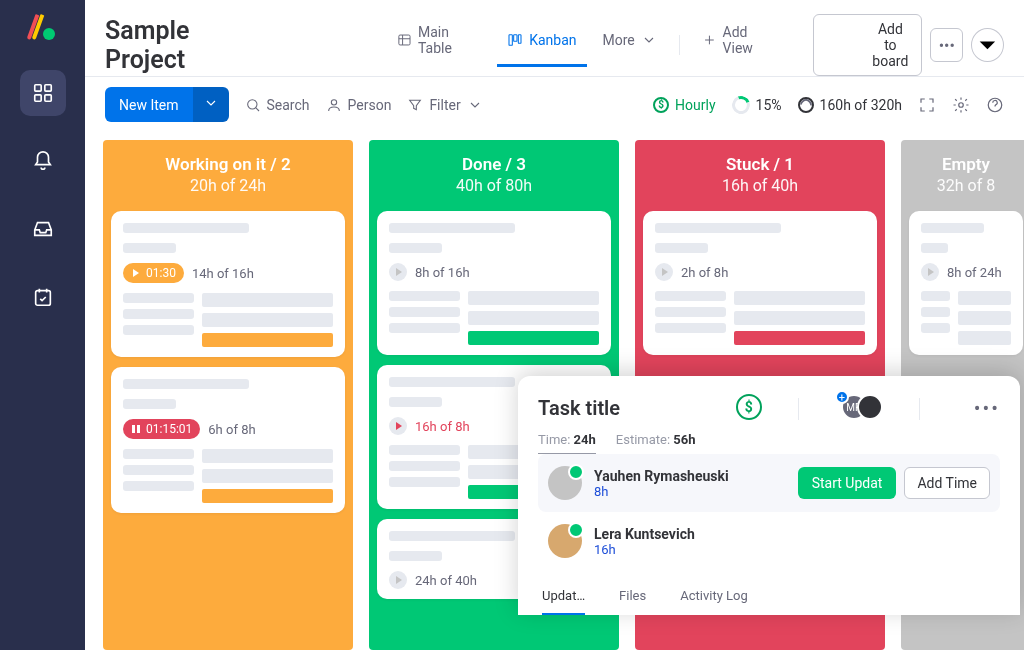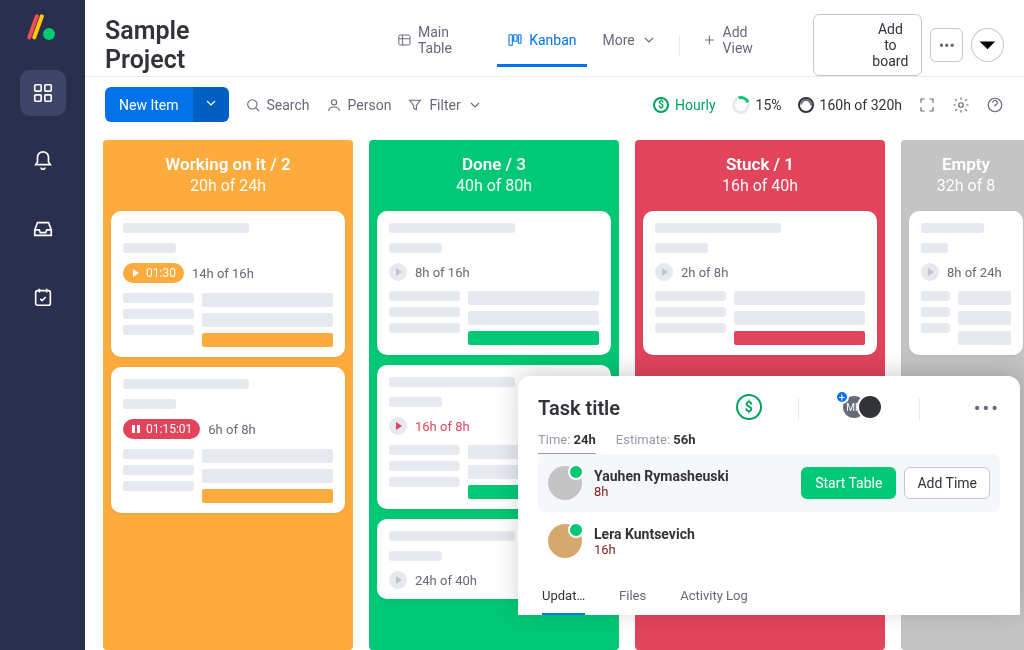--- a/index.html
+++ b/index.html
@@ -75,21 +75,21 @@
 .sep { width:1px; height:22px; background:#e6e9ef; margin:0 8px;}
 .meta-row { display:flex; gap:20px; margin-top:12px; font-size:13px; color:#9699a6;}
 .meta-row b { color:#323338; font-weight:700;}
 .meta-item { padding-bottom:6px;}
 .meta-item.active { border-bottom:1px solid #9699a6;}
 .assignee { display:flex; align-items:center; gap:12px; padding:12px 10px; border-radius:8px;}
 .assignee.active-row { background:#f6f7fb;}
 .av-photo { width:34px; height:34px; border-radius:50%; background:#c4c4c4; position:relative;}
 .av-photo::after{ content:""; position:absolute; right:-2px; top:-2px; width:12px; height:12px; border-radius:50%; background:#00c875; border:2px solid #fff;}
 .assignee .info .name { font-weight:700; font-size:14px; color:#323338;}
-.assignee .info .hrs { font-size:13px; color:#7f1d1d;}
+.assignee .info .hrs { font-size:13px; color:#1d4ed8;}
 .assignee .actions { margin-left:auto; display:flex; gap:8px;}
 .btn-green { background:#00c875; color:#fff; border:none; border-radius:6px; padding:8px 14px; font-size:14px; cursor:pointer;}
 .subtabs { display:flex; gap:34px; margin-top:8px; padding:0 4px 0; font-size:13px; color:#676879;}
 .subtab { padding:10px 0; cursor:pointer;}
 .subtab.active { color:#323338; border-bottom:2px solid #0073ea;}
 .dollar-sm { width:16px; height:16px; border:2px solid #00a25b; color:#00a25b; border-radius:50%; display:flex; align-items:center; justify-content:center; font-weight:700; font-size:10px;}
 .clock-ring { width:16px; height:16px; border-radius:50%; border:2px solid #323338; position:relative;}
 .clock-ring::after { content:""; position:absolute; inset:0; border-radius:50%; border:2px solid transparent; border-top-color:#676879; border-right-color:#676879; transform:rotate(-40deg);}
 .red-text { color:#e2445c; }
 .red-play::after { border-left-color:#e2445c !important;}
@@ -444,21 +444,21 @@
         </div>
       </div>
 
       <div class="assignee active-row">
         <div class="av-photo"></div>
         <div class="info">
           <div class="name">Yauhen Rymasheuski</div>
           <div class="hrs">8h</div>
         </div>
         <div class="actions">
-          <button class="btn-green">Start Table</button>
+          <button class="btn-green">Start Updat</button>
           <button class="btn-outline">Add Time</button>
         </div>
       </div>
 
       <div class="assignee">
         <div class="av-photo" style="background:#d7a86e;"></div>
         <div class="info">
           <div class="name">Lera Kuntsevich</div>
           <div class="hrs">16h</div>
         </div>

